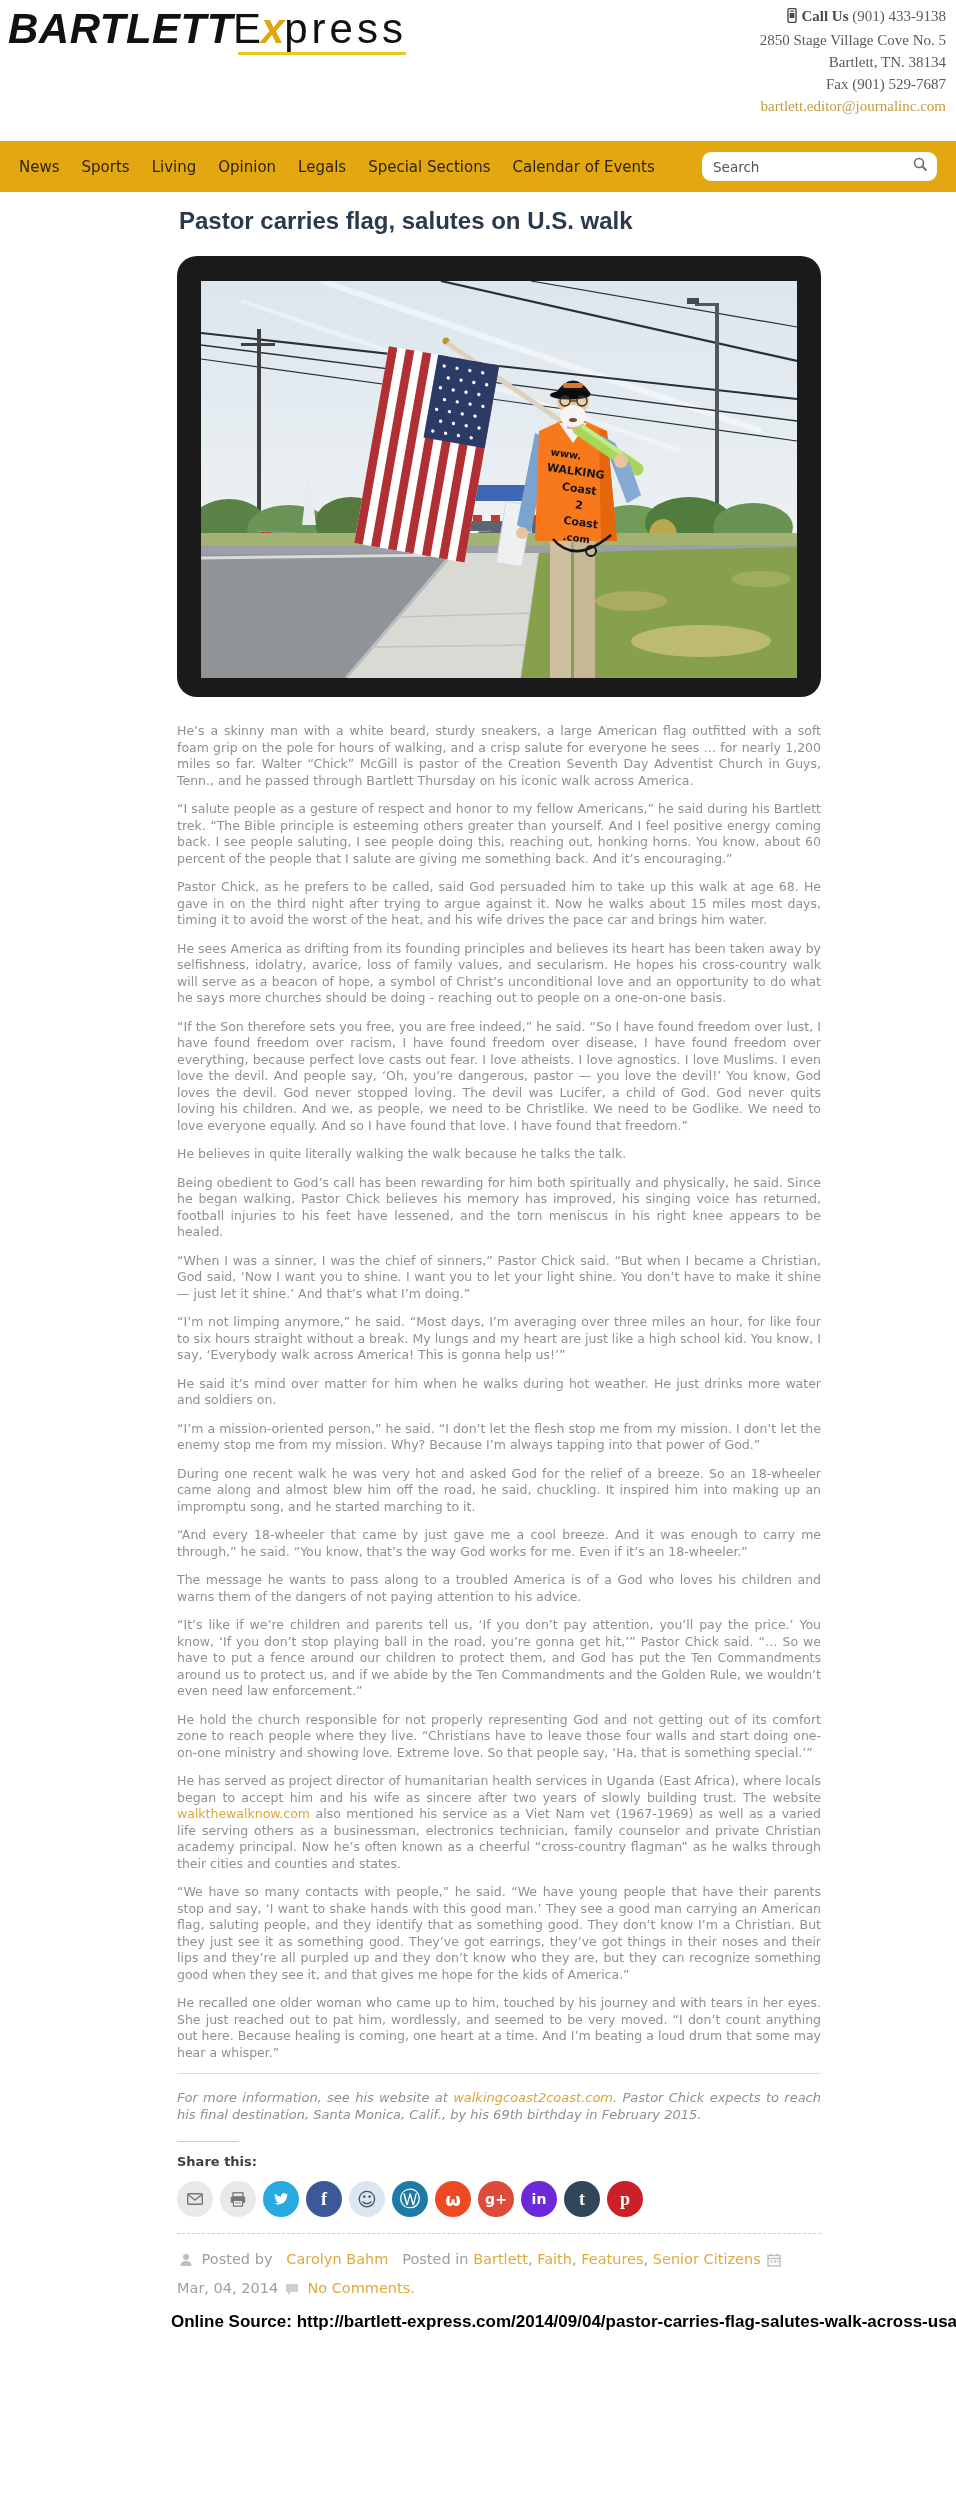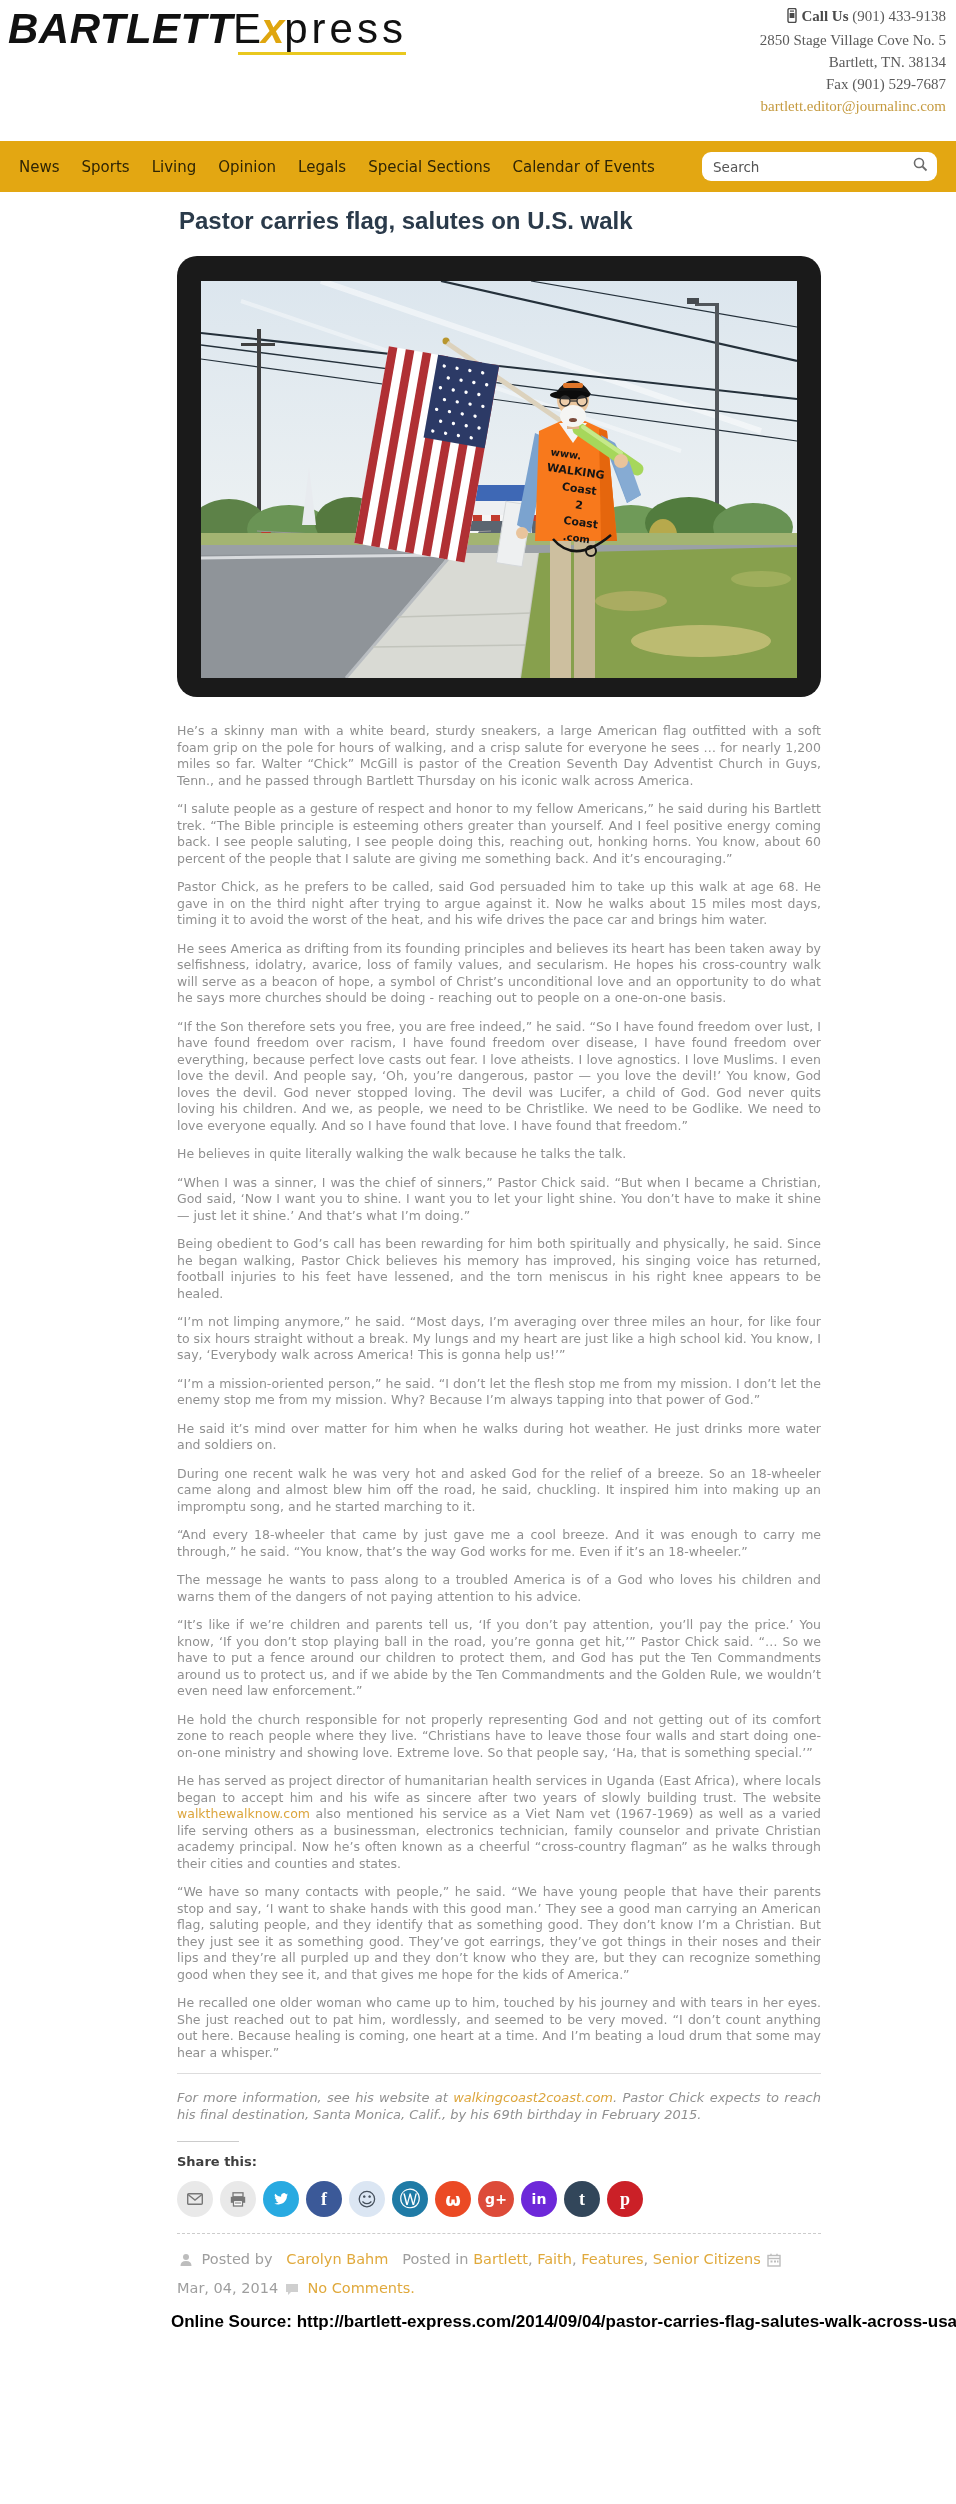--- a/index.html
+++ b/index.html
@@ -293,25 +293,25 @@
     </svg>
   </div>
 
   <div class="article">
     <p>He’s a skinny man with a white beard, sturdy sneakers, a large American flag outfitted with a soft foam grip on the pole for hours of walking, and a crisp salute for everyone he sees … for nearly 1,200 miles so far. Walter “Chick” McGill is pastor of the Creation Seventh Day Adventist Church in Guys, Tenn., and he passed through Bartlett Thursday on his iconic walk across America.</p>
     <p>“I salute people as a gesture of respect and honor to my fellow Americans,” he said during his Bartlett trek. “The Bible principle is esteeming others greater than yourself. And I feel positive energy coming back. I see people saluting, I see people doing this, reaching out, honking horns. You know, about 60 percent of the people that I salute are giving me something back. And it’s encouraging.”</p>
     <p>Pastor Chick, as he prefers to be called, said God persuaded him to take up this walk at age 68. He gave in on the third night after trying to argue against it. Now he walks about 15 miles most days, timing it to avoid the worst of the heat, and his wife drives the pace car and brings him water.</p>
     <p>He sees America as drifting from its founding principles and believes its heart has been taken away by selfishness, idolatry, avarice, loss of family values, and secularism. He hopes his cross-country walk will serve as a beacon of hope, a symbol of Christ’s unconditional love and an opportunity to do what he says more churches should be doing - reaching out to people on a one-on-one basis.</p>
     <p>“If the Son therefore sets you free, you are free indeed,” he said. “So I have found freedom over lust, I have found freedom over racism, I have found freedom over disease, I have found freedom over everything, because perfect love casts out fear. I love atheists. I love agnostics. I love Muslims. I even love the devil. And people say, ‘Oh, you’re dangerous, pastor — you love the devil!’ You know, God loves the devil. God never stopped loving. The devil was Lucifer, a child of God. God never quits loving his children. And we, as people, we need to be Christlike. We need to be Godlike. We need to love everyone equally. And so I have found that love. I have found that freedom.”</p>
     <p>He believes in quite literally walking the walk because he talks the talk.</p>
+    <p>Being obedient to God’s call has been rewarding for him both spiritually and physically, he said. Since he began walking, Pastor Chick believes his memory has improved, his singing voice has returned, football injuries to his feet have lessened, and the torn meniscus in his right knee appears to be healed.</p>
     <p>“When I was a sinner, I was the chief of sinners,” Pastor Chick said. “But when I became a Christian, God said, ‘Now I want you to shine. I want you to let your light shine. You don’t have to make it shine — just let it shine.’ And that’s what I’m doing.”</p>
-    <p>Being obedient to God’s call has been rewarding for him both spiritually and physically, he said. Since he began walking, Pastor Chick believes his memory has improved, his singing voice has returned, football injuries to his feet have lessened, and the torn meniscus in his right knee appears to be healed.</p>
     <p>“I’m not limping anymore,” he said. “Most days, I’m averaging over three miles an hour, for like four to six hours straight without a break. My lungs and my heart are just like a high school kid. You know, I say, ‘Everybody walk across America! This is gonna help us!’”</p>
+    <p>He said it’s mind over matter for him when he walks during hot weather. He just drinks more water and soldiers on.</p>
     <p>“I’m a mission-oriented person,” he said. “I don’t let the flesh stop me from my mission. I don’t let the enemy stop me from my mission. Why? Because I’m always tapping into that power of God.”</p>
-    <p>He said it’s mind over matter for him when he walks during hot weather. He just drinks more water and soldiers on.</p>
     <p>During one recent walk he was very hot and asked God for the relief of a breeze. So an 18-wheeler came along and almost blew him off the road, he said, chuckling. It inspired him into making up an impromptu song, and he started marching to it.</p>
     <p>“And every 18-wheeler that came by just gave me a cool breeze. And it was enough to carry me through,” he said. “You know, that’s the way God works for me. Even if it’s an 18-wheeler.”</p>
     <p>The message he wants to pass along to a troubled America is of a God who loves his children and warns them of the dangers of not paying attention to his advice.</p>
     <p>“It’s like if we’re children and parents tell us, ‘If you don’t pay attention, you’ll pay the price.’ You know, ‘If you don’t stop playing ball in the road, you’re gonna get hit,’” Pastor Chick said. “… So we have to put a fence around our children to protect them, and God has put the Ten Commandments around us to protect us, and if we abide by the Ten Commandments and the Golden Rule, we wouldn’t even need law enforcement.”</p>
     <p>He hold the church responsible for not properly representing God and not getting out of its comfort zone to reach people where they live. “Christians have to leave those four walls and start doing one-on-one ministry and showing love. Extreme love. So that people say, ‘Ha, that is something special.’”</p>
     <p><span>He has served as project director of humanitarian health services in Uganda (East Africa), where locals began to accept him and his wife as sincere after two years of slowly building trust. The website </span><a class="goldlink" href="#">walkthewalknow.com</a><span> also mentioned his service as a Viet Nam vet (1967-1969) as well as a varied life serving others as a businessman, electronics technician, family counselor and private Christian academy principal. Now he’s often known as a cheerful “cross-country flagman” as he walks through their cities and counties and states.</span></p>
     <p>“We have so many contacts with people,” he said. “We have young people that have their parents stop and say, ‘I want to shake hands with this good man.’ They see a good man carrying an American flag, saluting people, and they identify that as something good. They don’t know I’m a Christian. But they just see it as something good. They’ve got earrings, they’ve got things in their noses and their lips and they’re all purpled up and they don’t know who they are, but they can recognize something good when they see it, and that gives me hope for the kids of America.”</p>
     <p>He recalled one older woman who came up to him, touched by his journey and with tears in her eyes. She just reached out to pat him, wordlessly, and seemed to be very moved. “I don’t count anything out here. Because healing is coming, one heart at a time. And I’m beating a loud drum that some may hear a whisper.”</p>
 
     <hr class="full">

